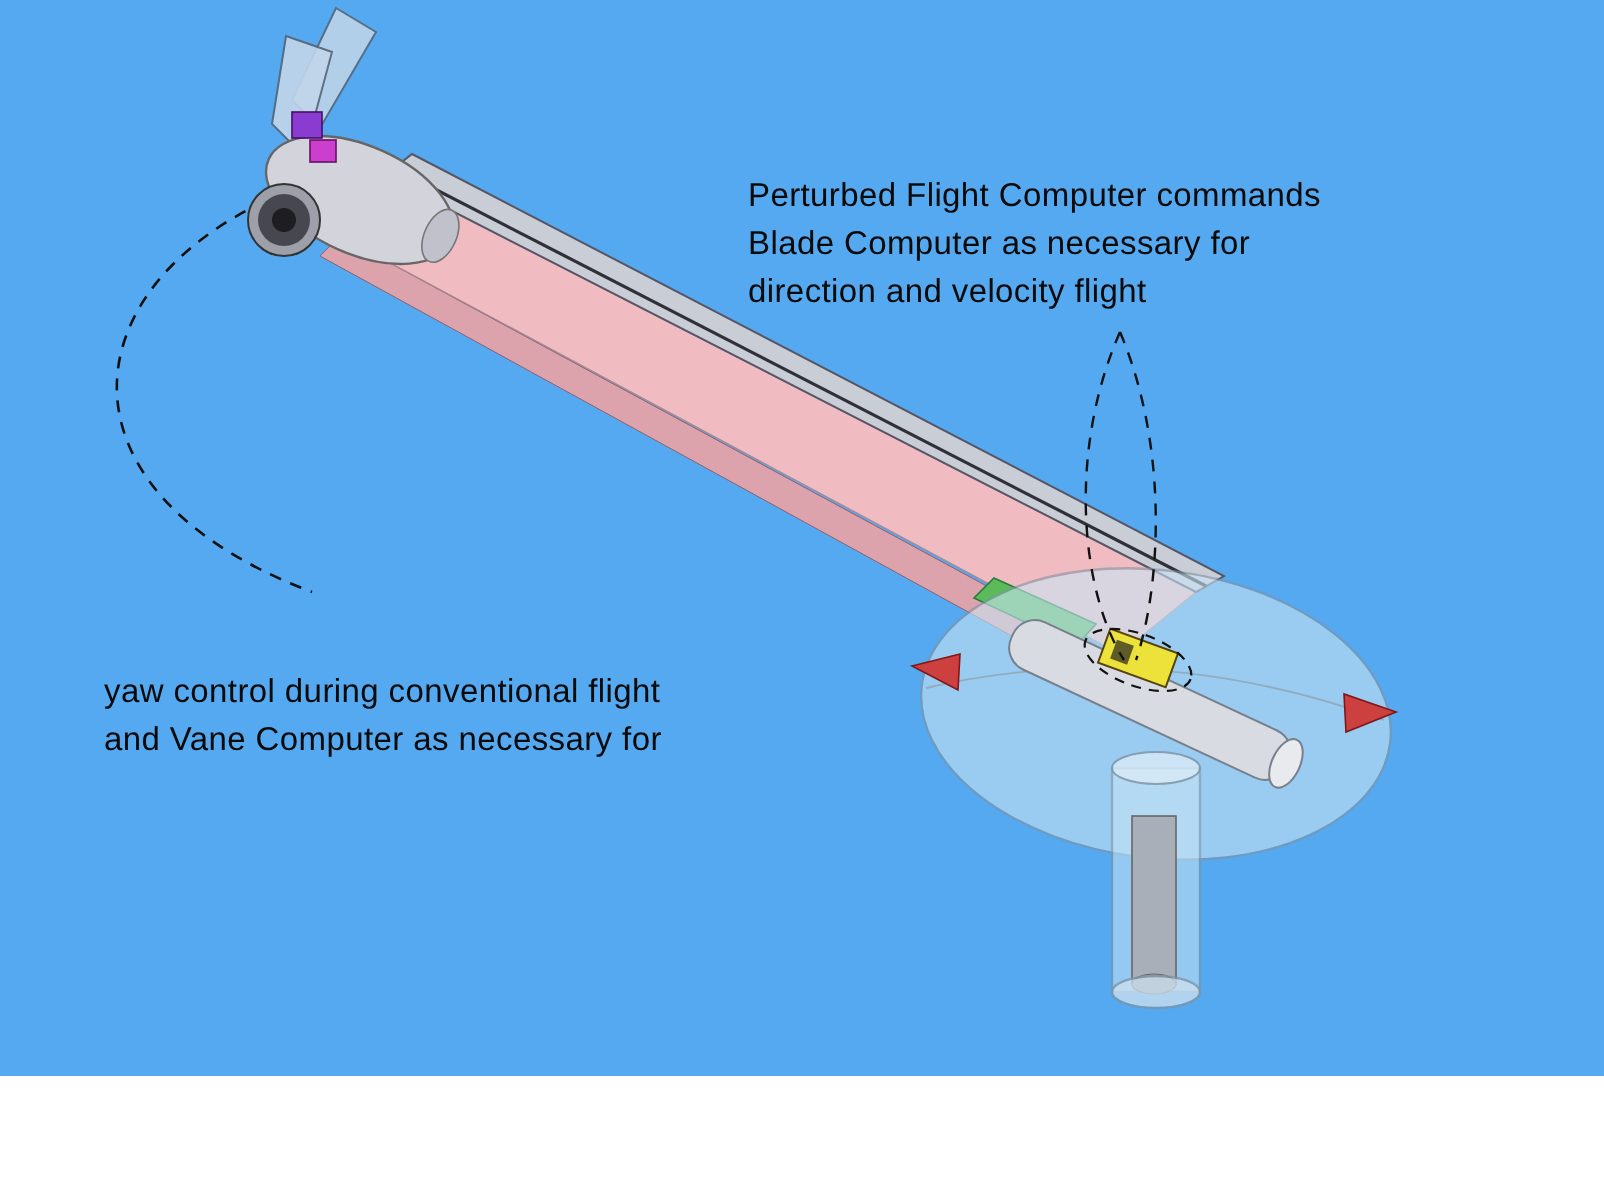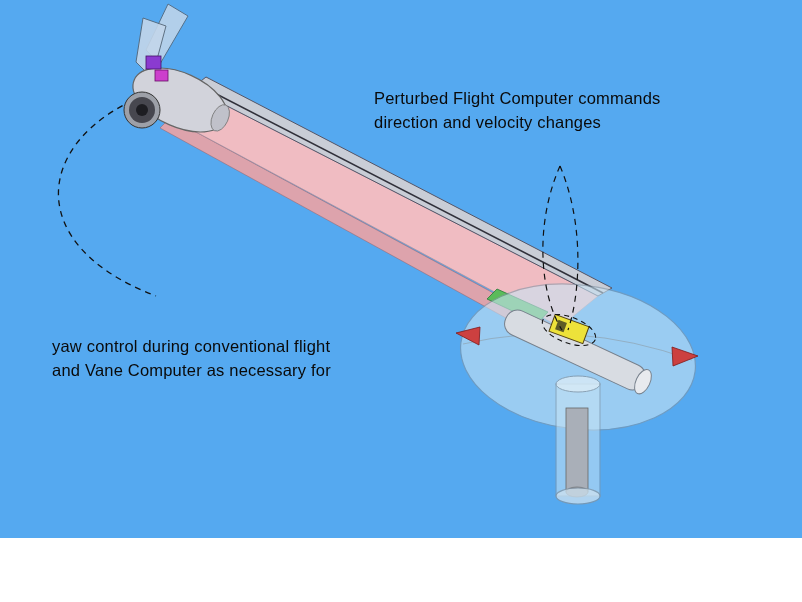--- a/index.html
+++ b/index.html
@@ -92,20 +92,21 @@
       <g transform="rotate(12 460 558)">
         <rect x="448" y="552" width="26" height="11" stroke="#553311" stroke-width="0.8" fill="#A5712F"></rect>
         <ellipse cx="474" cy="557" rx="4" ry="5" fill="#C08A44" stroke="#553311" stroke-width="0.6"></ellipse>
       </g>
       <circle cx="446" cy="556" r="3" fill="#CC4040"></circle>
     </g>
   </svg>
 
   <div class="note note-top">
     <div>Perturbed Flight Computer commands</div>
-    <div>direction and velocity changes</div>
+    <div>Blade Computer as necessary for</div>
+    <div>direction and velocity flight</div>
   </div>
 
   <div class="note note-left">
     <div>yaw control during conventional flight</div>
     <div>and Vane Computer as necessary for</div>
   </div>
 </div>
 
 </body></html>

